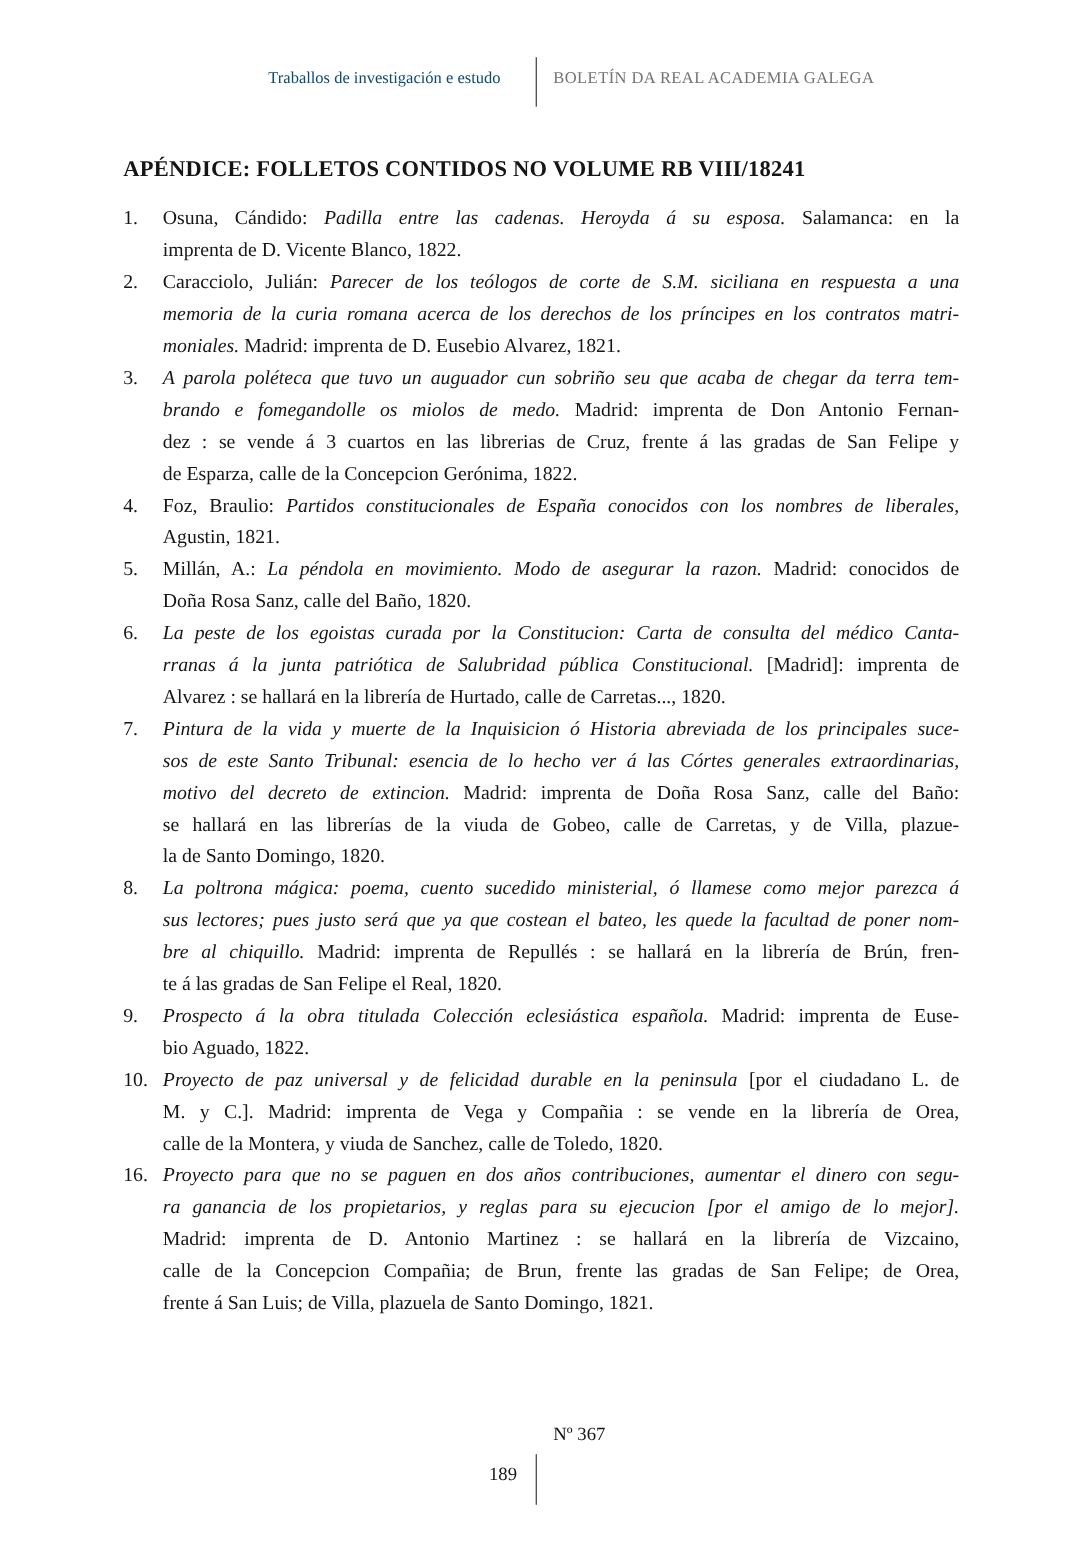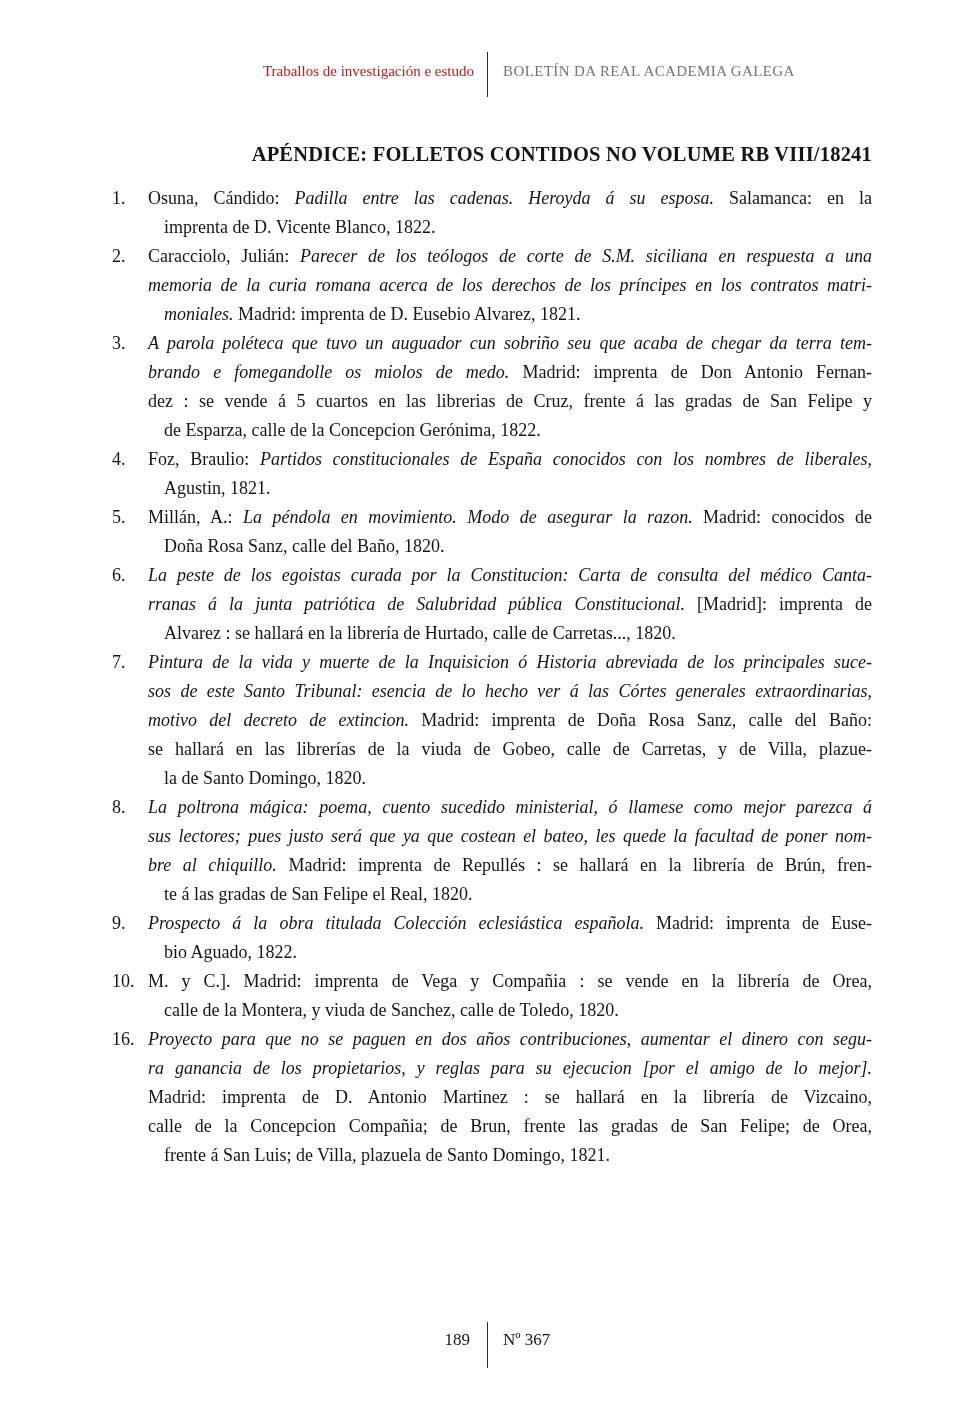--- a/index.html
+++ b/index.html
@@ -11,24 +11,24 @@
     font-family: "Liberation Serif", serif;
     color: #151515;
     margin: 0 auto;
     overflow: hidden;
   }
 
   
   .header-left {
     position: absolute;
     top: 63px;
-    right: 501px;
+    right: 520px;
     font-size: 15px;
     white-space: nowrap;
-    color: #b91c1c;
+    color: #0c4a6e;
   }
   .header-divider {
     position: absolute;
     left: 487px;
     top: 52px;
     width: 1px;
     height: 45px;
     background: #2b2b2b;
   }
   .header-right {
@@ -40,21 +40,21 @@
     white-space: nowrap;
     color: #737373;
   }
 
   
   .page-title {
     position: absolute;
     left: 112px;
     top: 143px;
     width: 760px;
-    text-align: right;
+    text-align: left;
     font-size: 20.5px;
     font-weight: bold;
     letter-spacing: 0.2px;
     white-space: nowrap;
   }
 
   
   .biblio {
     position: absolute;
     left: 112px;
@@ -68,21 +68,21 @@
     top: 0;
     font-size: 18px;
     line-height: 29px;
   }
   .line {
     font-size: 18px;
     line-height: 29px;
     text-align: justify;
     text-align-last: justify;
   }
-  .line.last { text-align-last: left; margin-left: 16px; }
+  .line.last { text-align-last: left; }
   .italic { font-style: italic; }
 
   
   .footer-page {
     position: absolute;
     top: 1330px;
     right: 505px;
     font-size: 17px;
     white-space: nowrap;
     text-align: center;
@@ -91,21 +91,21 @@
     position: absolute;
     left: 487px;
     top: 1322px;
     width: 1px;
     height: 46px;
     background: #2b2b2b;
   }
   .footer-issue {
     position: absolute;
     left: 503px;
-    top: 1330px;
+    top: 1294px;
     font-size: 17px;
     white-space: nowrap;
   }
 </style>
 </head>
 <body>
 
 <div class="page">
 
   <div class="header-left">Traballos de investigación e estudo</div>
@@ -123,21 +123,21 @@
       <div class="item">
         <span class="num">2.</span>
         <div class="line"><span class="roman">Caracciolo, Julián: </span><span class="italic">Parecer de los teólogos de corte de S.M. siciliana en respuesta a una</span></div>
         <div class="line"><span class="italic">memoria de la curia romana acerca de los derechos de los príncipes en los contratos matri-</span></div>
         <div class="line last"><span class="italic">moniales.</span><span class="roman"> Madrid: imprenta de D. Eusebio Alvarez, 1821.</span></div>
       </div>
       <div class="item">
         <span class="num">3.</span>
         <div class="line"><span class="italic">A parola poléteca que tuvo un auguador cun sobriño seu que acaba de chegar da terra tem-</span></div>
         <div class="line"><span class="italic">brando e fomegandolle os miolos de medo.</span><span class="roman"> Madrid: imprenta de Don Antonio Fernan-</span></div>
-        <div class="line"><span class="roman">dez : se vende á 5 cuartos en las librerias de Cruz, frente á las gradas de San Felipe y</span></div>
+        <div class="line"><span class="roman">dez : se vende á 3 cuartos en las librerias de Cruz, frente á las gradas de San Felipe y</span></div>
         <div class="line last"><span class="roman">de Esparza, calle de la Concepcion Gerónima, 1822.</span></div>
       </div>
       <div class="item">
         <span class="num">4.</span>
         <div class="line"><span class="roman">Foz, Braulio: </span><span class="italic">Partidos constitucionales de España conocidos con los nombres de liberales,</span></div>
         <div class="line last"><span class="roman">Agustin, 1821.</span></div>
       </div>
       <div class="item">
         <span class="num">5.</span>
         <div class="line"><span class="roman">Millán, A.: </span><span class="italic">La péndola en movimiento. Modo de asegurar la razon.</span><span class="roman"> Madrid: conocidos de</span></div>
@@ -164,20 +164,21 @@
         <div class="line"><span class="italic">bre al chiquillo.</span><span class="roman"> Madrid: imprenta de Repullés : se hallará en la librería de Brún, fren-</span></div>
         <div class="line last"><span class="roman">te á las gradas de San Felipe el Real, 1820.</span></div>
       </div>
       <div class="item">
         <span class="num">9.</span>
         <div class="line"><span class="italic">Prospecto á la obra titulada Colección eclesiástica española.</span><span class="roman"> Madrid: imprenta de Euse-</span></div>
         <div class="line last"><span class="roman">bio Aguado, 1822.</span></div>
       </div>
       <div class="item">
         <span class="num">10.</span>
+        <div class="line"><span class="italic">Proyecto de paz universal y de felicidad durable en la peninsula</span><span class="roman"> [por el ciudadano L. de</span></div>
         <div class="line"><span class="roman">M. y C.]. Madrid: imprenta de Vega y Compañia : se vende en la librería de Orea,</span></div>
         <div class="line last"><span class="roman">calle de la Montera, y viuda de Sanchez, calle de Toledo, 1820.</span></div>
       </div>
       <div class="item">
         <span class="num">16.</span>
         <div class="line"><span class="italic">Proyecto para que no se paguen en dos años contribuciones, aumentar el dinero con segu-</span></div>
         <div class="line"><span class="italic">ra ganancia de los propietarios, y reglas para su ejecucion [por el amigo de lo mejor].</span></div>
         <div class="line"><span class="roman">Madrid: imprenta de D. Antonio Martinez : se hallará en la librería de Vizcaino,</span></div>
         <div class="line"><span class="roman">calle de la Concepcion Compañia; de Brun, frente las gradas de San Felipe; de Orea,</span></div>
         <div class="line last"><span class="roman">frente á San Luis; de Villa, plazuela de Santo Domingo, 1821.</span></div>

